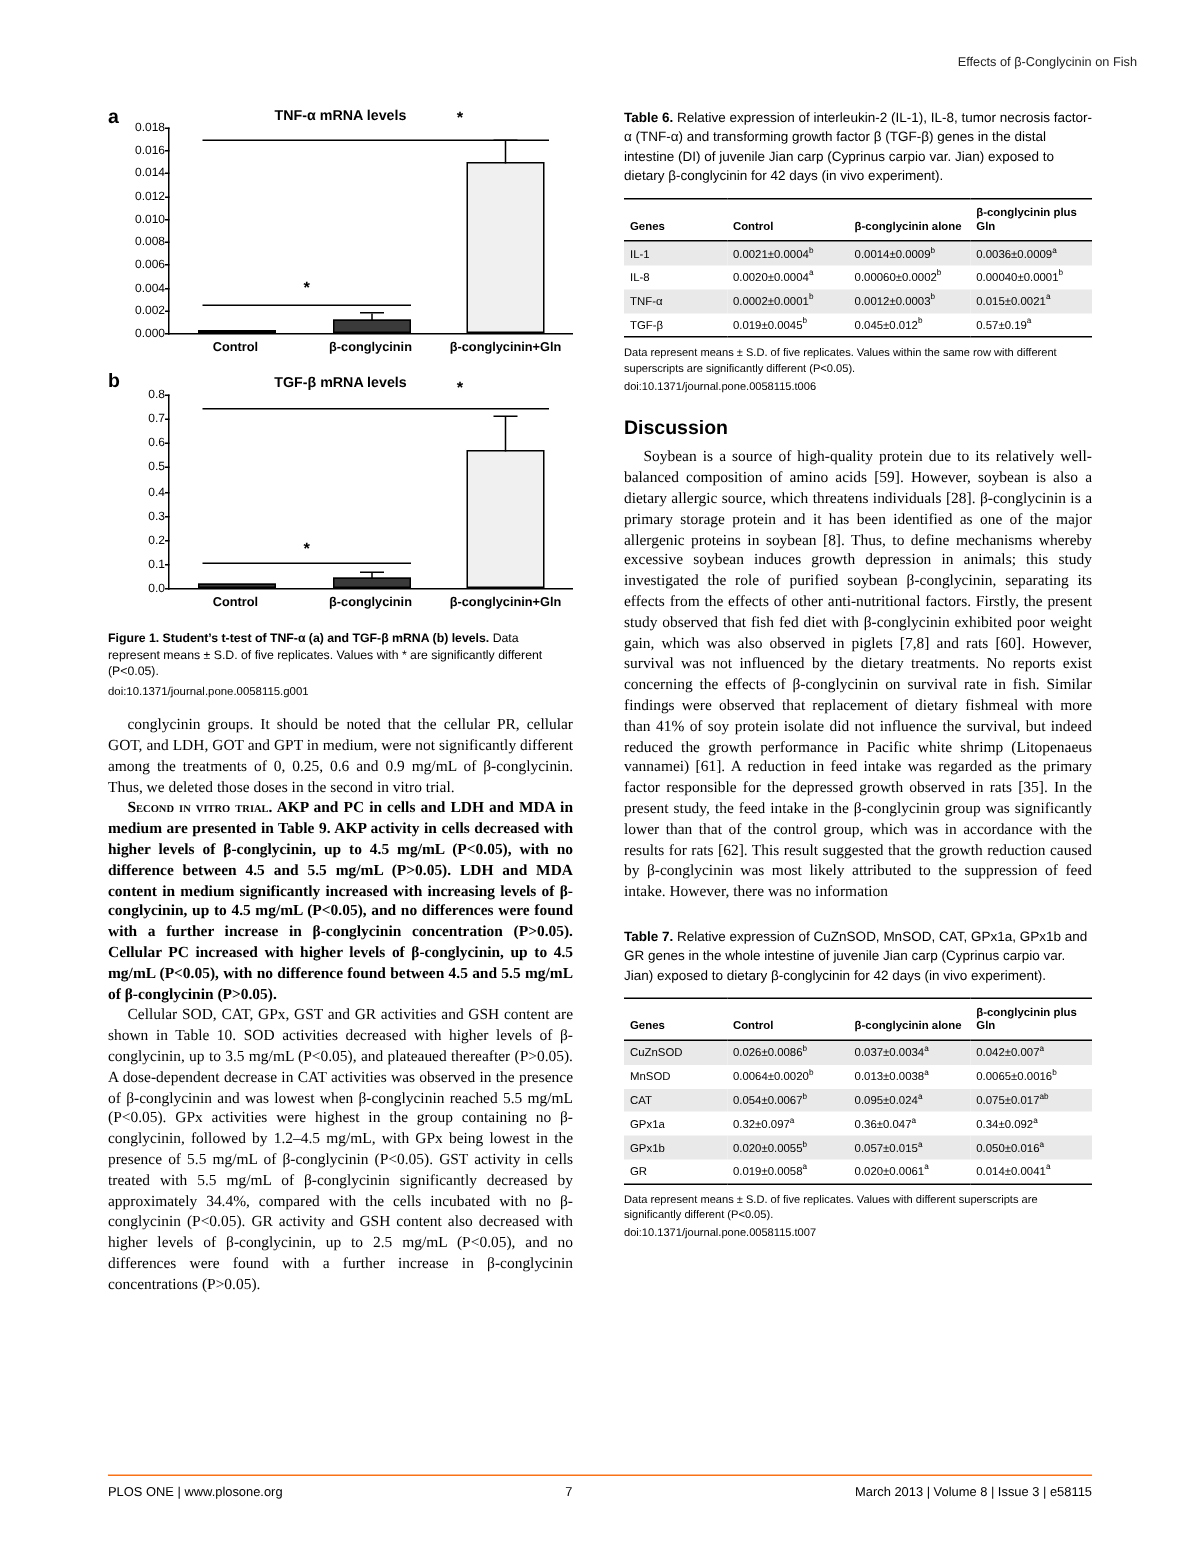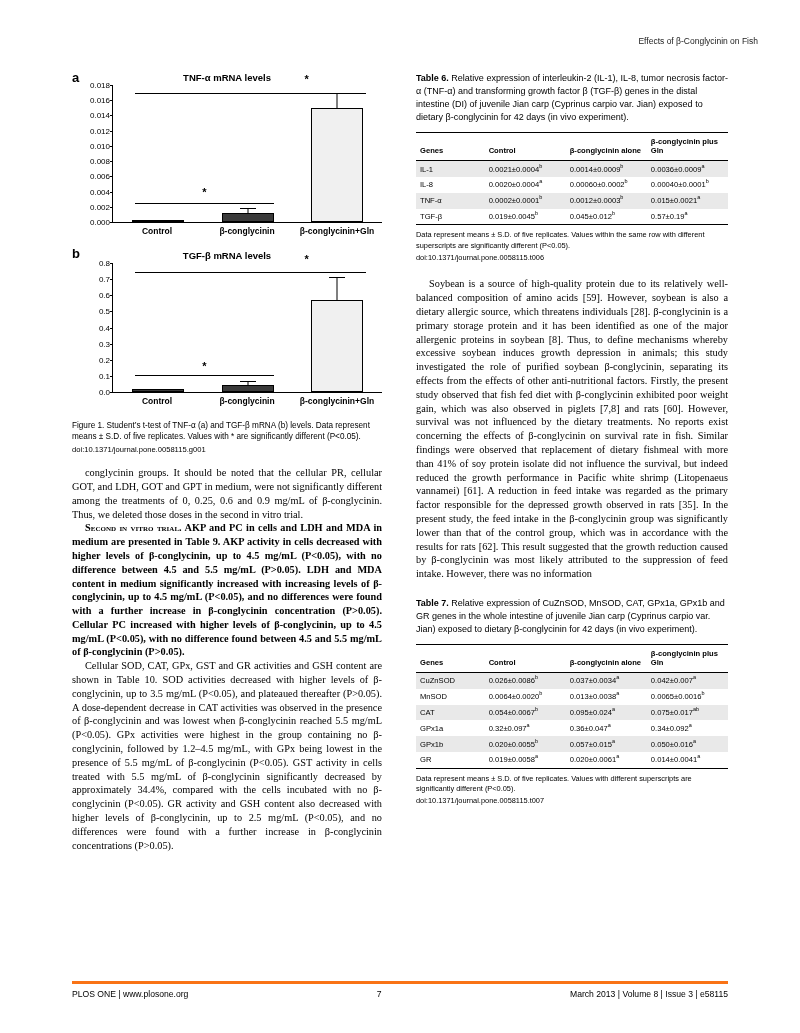--- a/index.html
+++ b/index.html
@@ -84,21 +84,21 @@
     font-family:"Liberation Sans", sans-serif;
     font-size:11px; font-weight:bold;
     transform:translateX(-50%);
   }
 
   .figcap {
     font-family:"Liberation Sans", sans-serif;
     font-size:8.2px; line-height:1.35;
     margin-top:10px;
   }
-  .figcap b { font-weight:normal; }
+  .figcap b { font-weight:bold; }
   .doi { font-family:"Liberation Sans", sans-serif; font-size:7.6px; margin-top:3px; }
 
   
   p.body {
     font-size:10.3px; line-height:1.34;
     text-align:justify;
     margin:0 0 0 0;
     text-indent:13px;
     hyphens:auto;
   }
@@ -138,21 +138,21 @@
   .tnote {
     font-family:"Liberation Sans", sans-serif;
     font-size:7.4px; line-height:1.4;
     margin-top:5px;
   }
   sup { font-size:0.72em; vertical-align:super; line-height:0; }
 
   
   .footer {
     position:absolute; left:72px; right:72px; bottom:34px;
-    border-top:3px solid #f97316;
+    border-top:1px solid #f97316;
     padding-top:5px;
     font-family:"Liberation Sans", sans-serif;
     font-size:8.6px;
     display:flex; justify-content:space-between;
   }
 </style>
 </head>
 <body>
 
 <div class="page">
@@ -332,20 +332,21 @@
             <td><span>0.045±0.012</span><sup>b</sup></td>
             <td><span>0.57±0.19</span><sup>a</sup></td>
           </tr>
         </tbody>
       </table>
       <div class="tnote">Data represent means ± S.D. of five replicates. Values within the same row with different superscripts are significantly different (P&lt;0.05).</div>
       <div class="tnote" style="margin-top:2px;">doi:10.1371/journal.pone.0058115.t006</div>
     </div>
 
     <div style="margin-top:14px;">
+      <div class="h2">Discussion</div>
       <p class="body">Soybean is a source of high-quality protein due to its relatively well-balanced composition of amino acids [59]. However, soybean is also a dietary allergic source, which threatens individuals [28]. β-conglycinin is a primary storage protein and it has been identified as one of the major allergenic proteins in soybean [8]. Thus, to define mechanisms whereby excessive soybean induces growth depression in animals; this study investigated the role of purified soybean β-conglycinin, separating its effects from the effects of other anti-nutritional factors. Firstly, the present study observed that fish fed diet with β-conglycinin exhibited poor weight gain, which was also observed in piglets [7,8] and rats [60]. However, survival was not influenced by the dietary treatments. No reports exist concerning the effects of β-conglycinin on survival rate in fish. Similar findings were observed that replacement of dietary fishmeal with more than 41% of soy protein isolate did not influence the survival, but indeed reduced the growth performance in Pacific white shrimp (Litopenaeus vannamei) [61]. A reduction in feed intake was regarded as the primary factor responsible for the depressed growth observed in rats [35]. In the present study, the feed intake in the β-conglycinin group was significantly lower than that of the control group, which was in accordance with the results for rats [62]. This result suggested that the growth reduction caused by β-conglycinin was most likely attributed to the suppression of feed intake. However, there was no information</p>
     </div>
 
     <div style="margin-top:16px;">
       <div class="tbl-cap">
         <b>Table 7.</b><span> Relative expression of CuZnSOD, MnSOD, CAT, GPx1a, GPx1b and GR genes in the whole intestine of juvenile Jian carp (Cyprinus carpio var. Jian) exposed to dietary β-conglycinin for 42 days (in vivo experiment).</span>
       </div>
       <table class="data">
         <thead>
           <tr>

